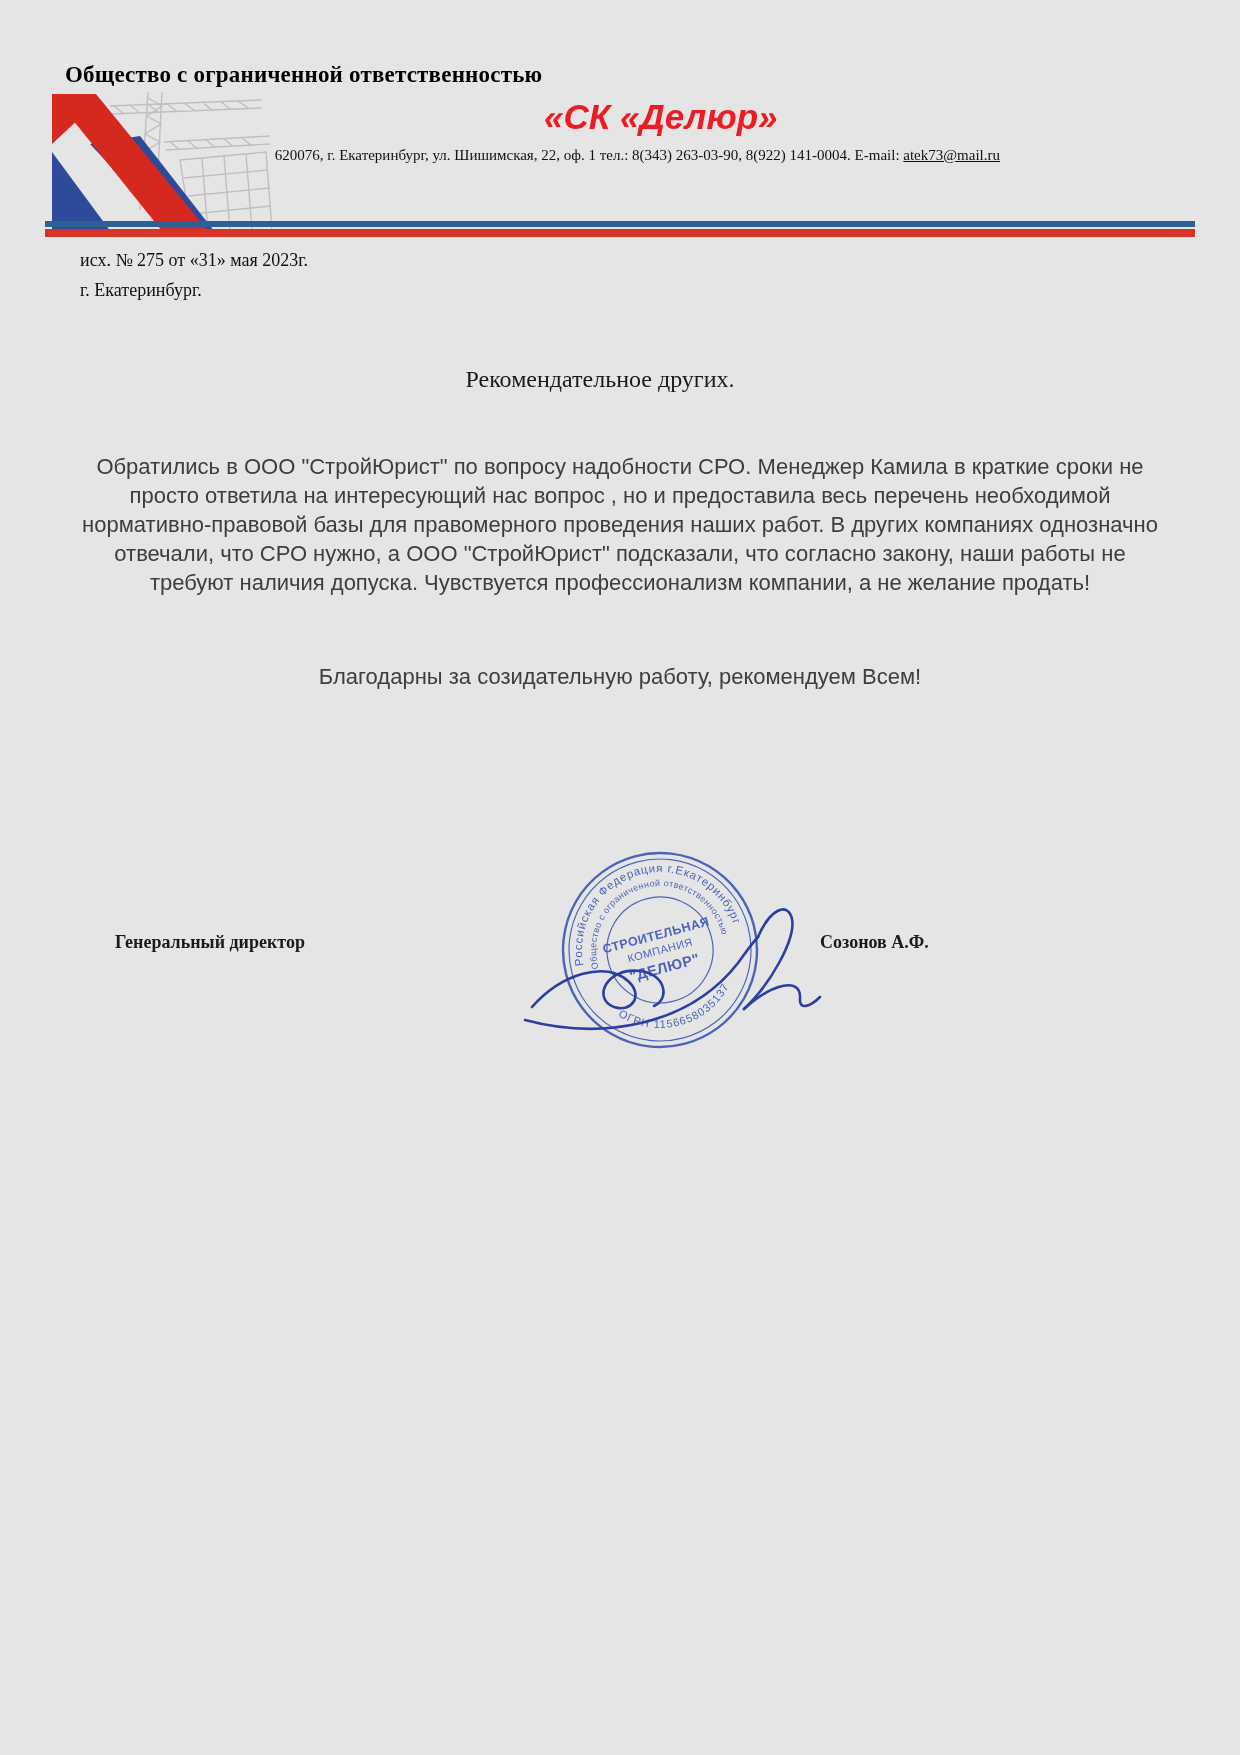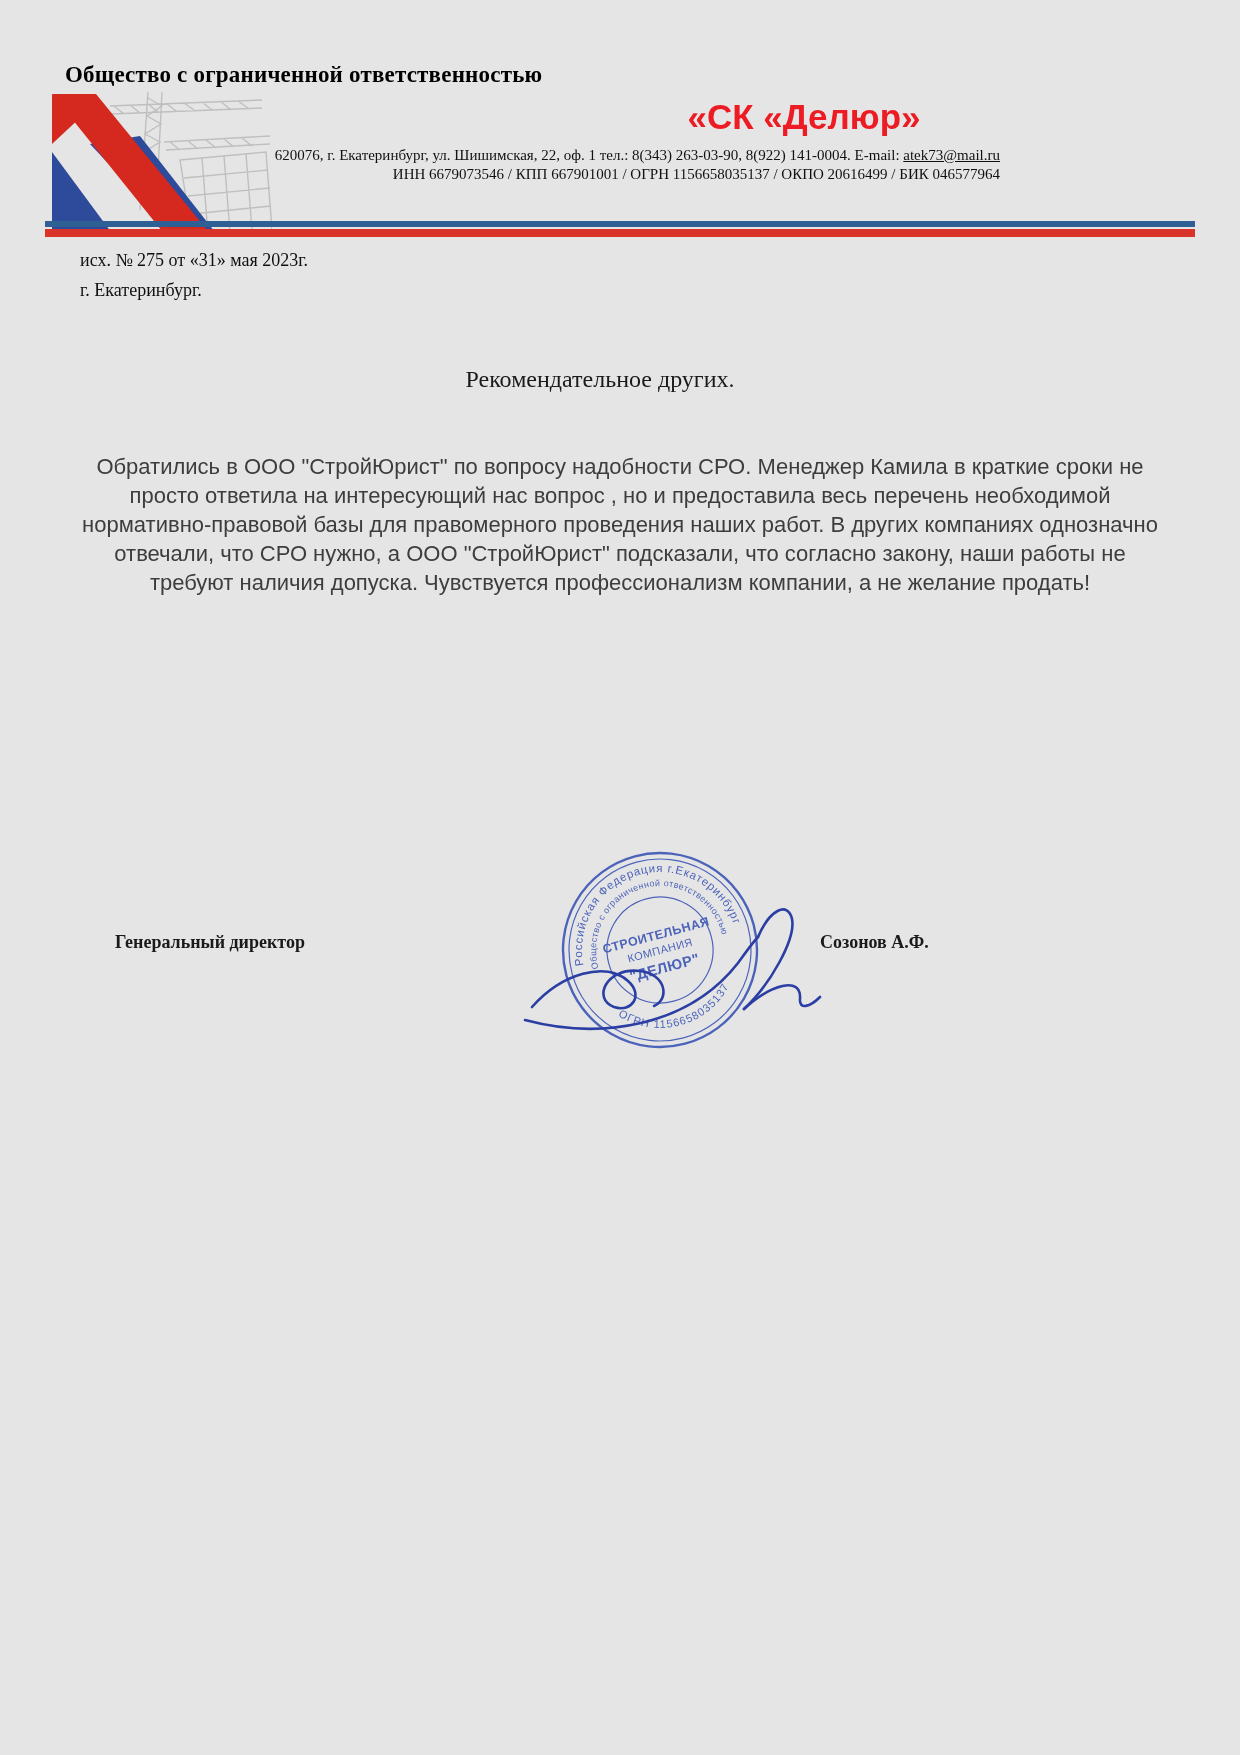--- a/index.html
+++ b/index.html
@@ -13,23 +13,23 @@
     color:#111;
   }
   .org-type{
     position:absolute;left:65px;top:62px;margin:0;
     font-size:23px;font-weight:bold;letter-spacing:.2px;
     font-family:"Liberation Serif", serif;color:#000;
   }
   .logo{position:absolute;left:52px;top:90px;}
   .company-name{
     position:absolute;right:176px;top:97px;width:520px;
-    text-align:center;
+    text-align:left;
     font-family:"Liberation Sans", sans-serif;
-    font-weight:bold;
+    font-weight:bold;font-style:italic;
     font-size:35px;color:#ed1c24;white-space:nowrap;
   }
   .contact-block{
     position:absolute;left:170px;top:146px;width:830px;
     text-align:right;font-size:15px;line-height:18.5px;color:#111;
   }
   .contact-line{white-space:nowrap;}
   .email{text-decoration:underline;cursor:pointer;}
   .stripe{position:absolute;left:45px;right:45px;}
   .stripe-blue{top:221px;height:6px;background:#2e6096;}
@@ -86,33 +86,33 @@
     <g fill="#d5281e">
       <polygon points="0,4 44,4 160,146 114,146"></polygon>
       <polygon points="0,4 30,26 0,54"></polygon>
     </g>
   </svg>
 
   <div class="company-name">«СК «Делюр»</div>
 
   <div class="contact-block">
     <div class="contact-line"><span>620076, г. Екатеринбург, ул. Шишимская, 22, оф. 1  тел.: 8(343) 263-03-90, 8(922) 141-0004.  E-mail: </span><span class="email">atek73@mail.ru</span></div>
-    <div class="contact-line">ИНН 6679073546 / КПП 667901001 /  ОГРН 1156658035137 / ОКПО 20616499 / БИК 046577964</div>
   </div>
 
   <div class="stripe stripe-blue"></div>
   <div class="stripe stripe-red"></div>
 
   <div class="ref-outgoing">исх. № 275 от «31» мая 2023г.</div>
   <div class="ref-city">г. Екатеринбург.</div>
 
   <div class="letter-title">Рекомендательное других.</div>
 
   <p class="letter-body">Обратились в ООО "СтройЮрист" по вопросу надобности СРО. Менеджер Камила в краткие сроки не просто ответила на интересующий нас вопрос , но и предоставила весь перечень необходимой нормативно-правовой базы для правомерного проведения наших работ. В других компаниях однозначно отвечали, что СРО нужно, а ООО "СтройЮрист" подсказали, что согласно закону, наши работы не требуют наличия допуска. Чувствуется профессионализм компании, а не желание продать!</p>
 
+  <p class="letter-closing">Благодарны за созидательную работу, рекомендуем Всем!</p>
 
   <div class="sig-position">Генеральный директор</div>
   <div class="sig-name">Созонов А.Ф.</div>
 
   <svg class="stamp-sig" width="380" height="226" viewBox="0 0 380 226" xmlns="http://www.w3.org/2000/svg" xmlns:xlink="http://www.w3.org/1999/xlink">
     <defs>
       <path id="arcTop" d="M 112,115 A 78,78 0 0 1 268,115"></path>
       <path id="arcBottom" d="M 112,115 A 78,78 0 0 0 268,115"></path>
       <path id="arcInner" d="M 140,155 A 64,64 0 1 1 240,155"></path>
     </defs>

